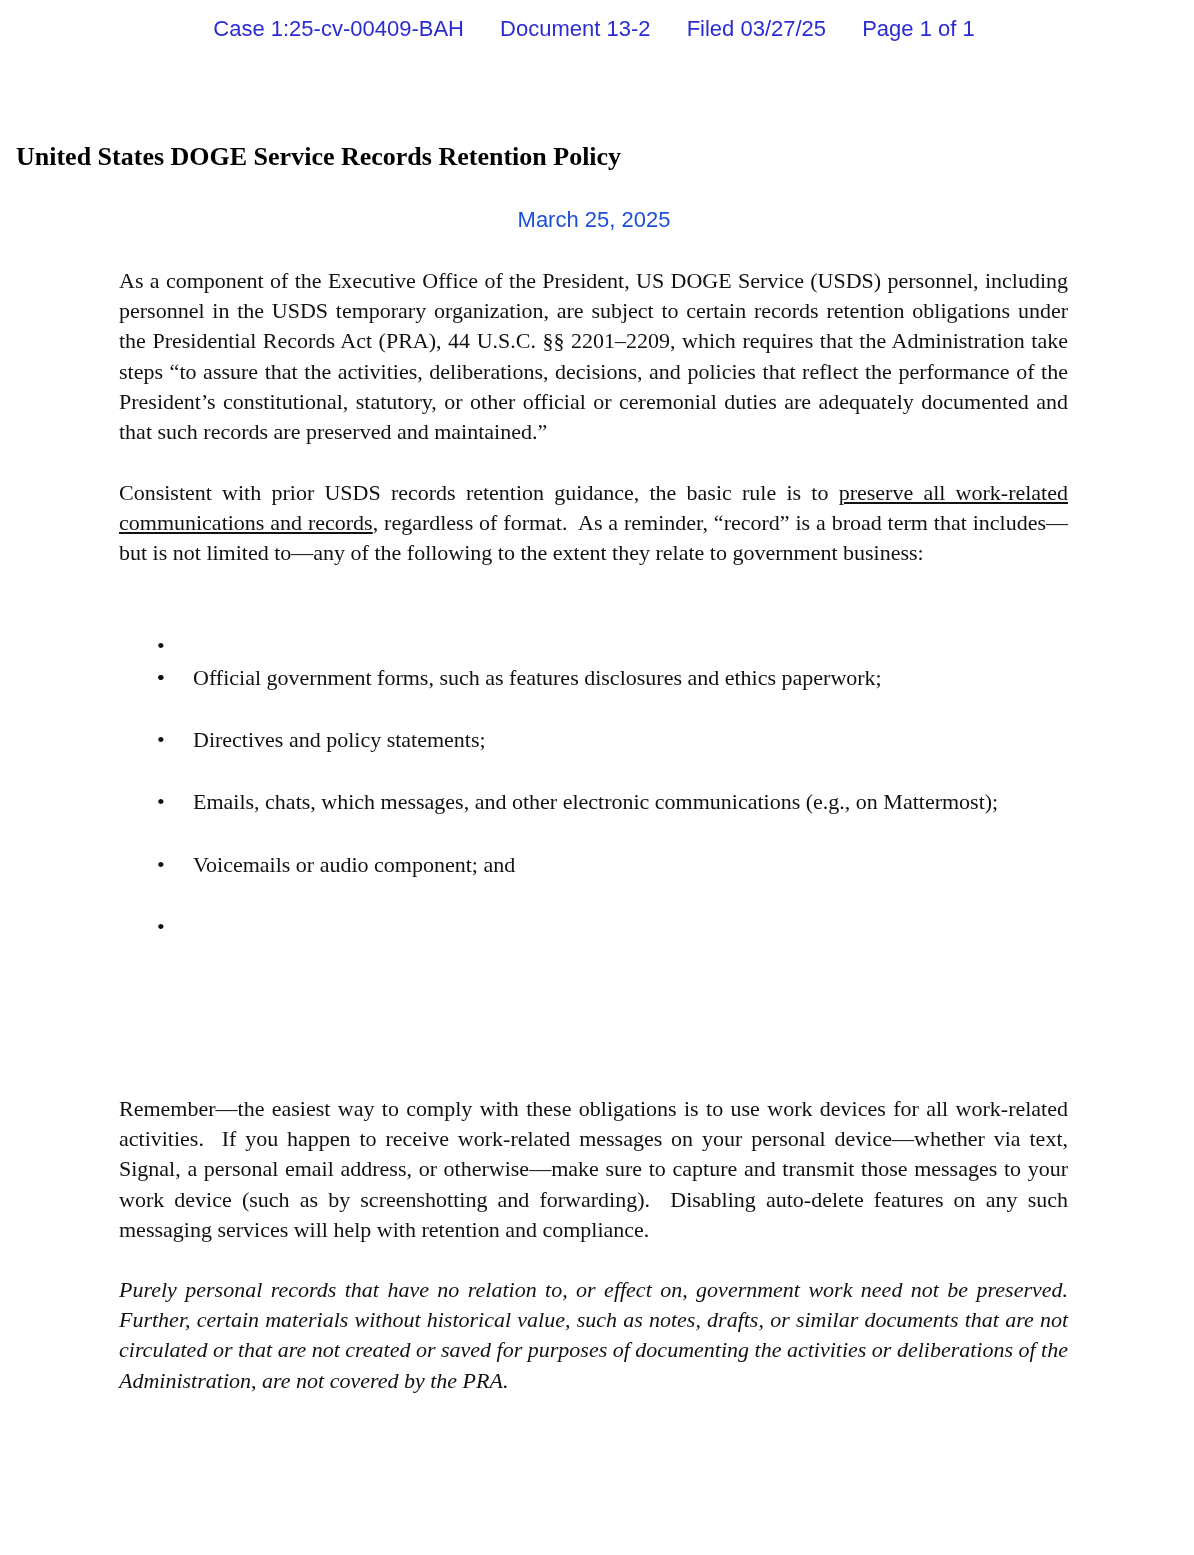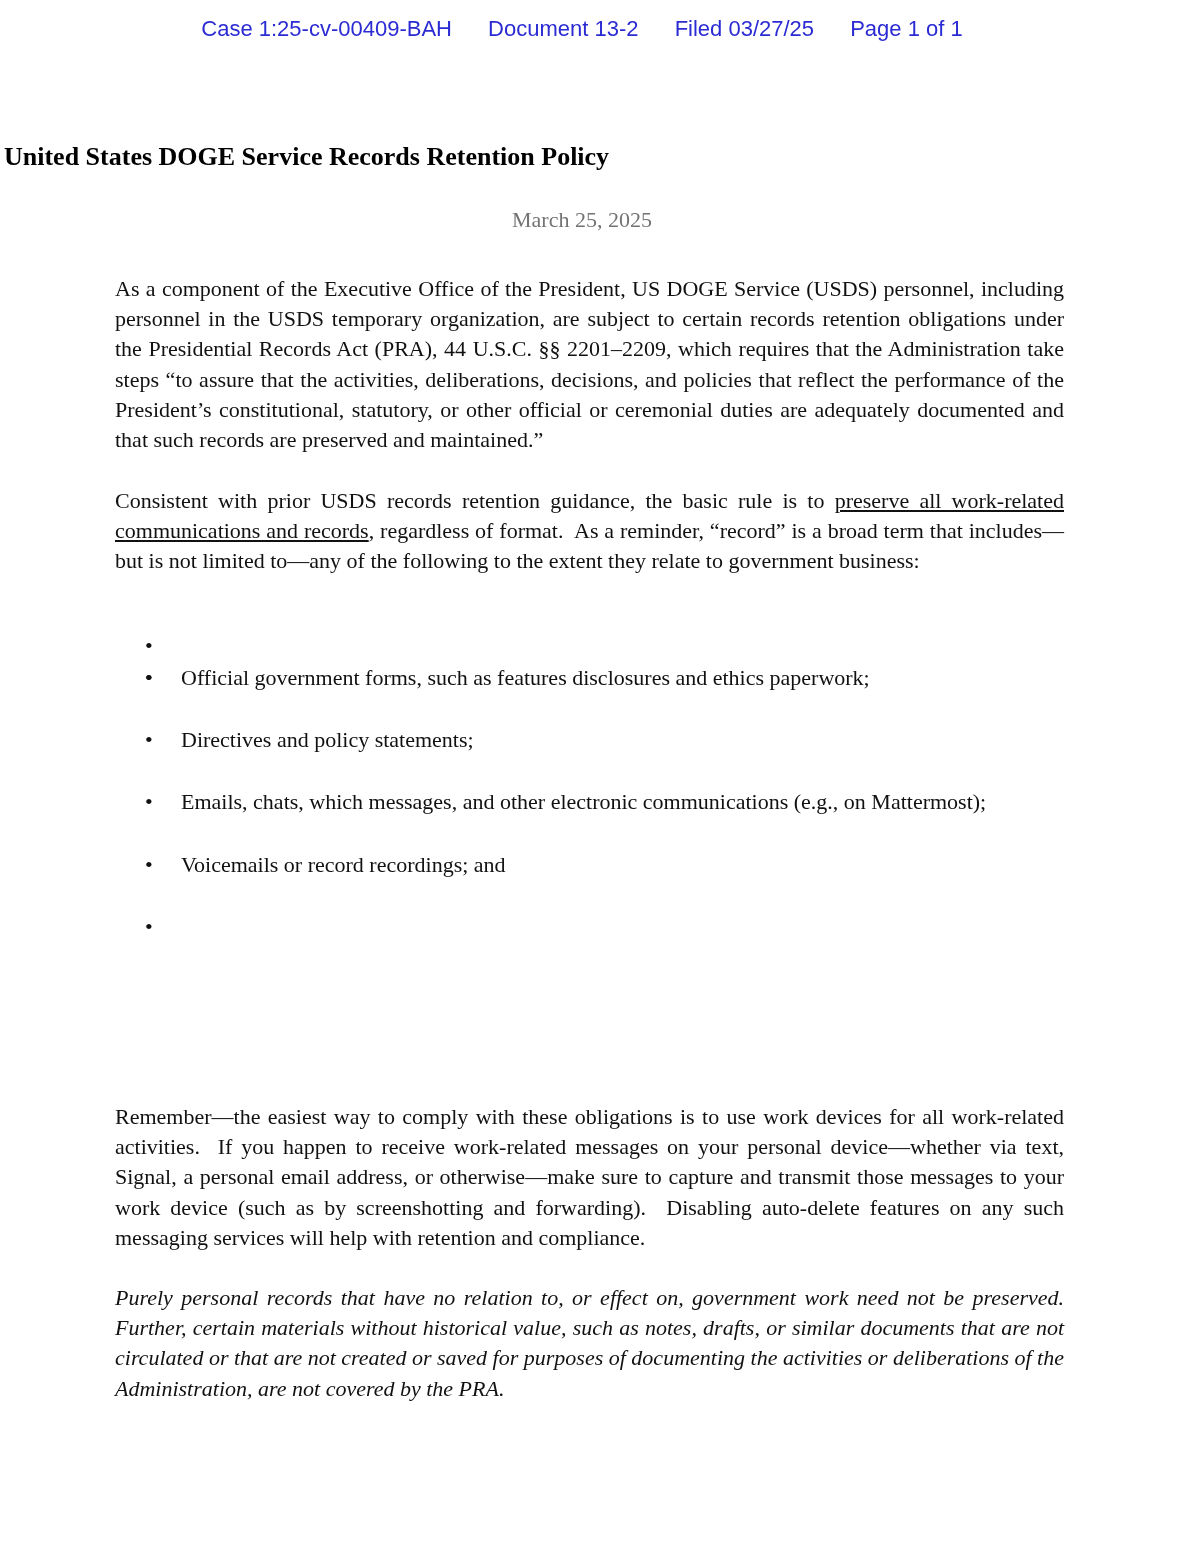--- a/index.html
+++ b/index.html
@@ -1,35 +1,35 @@
 <!DOCTYPE html>
 <html><head>
 <meta charset="utf-8">
 <style>
   html, body { margin: 0; padding: 0; background: #ffffff; }
   body { width: 1194px; height: 1555px; position: relative; overflow: hidden; }
-  .page { position: absolute; left: 4px; top: 0; width: 1104px; height: 1555px; background: #fff; }
+  .page { position: absolute; left: 16px; top: 0; width: 1104px; height: 1555px; background: #fff; }
   .case-header {
     position: absolute; top: 16px; left: 0; width: 1156px;
     text-align: center; font-family: "Liberation Sans", sans-serif;
     font-size: 22px; color: #2b2bd4; white-space: nowrap;
   }
   .case-header span { margin: 0 15px; }
   .title {
     position: absolute; top: 142px; left: 0; width: 1156px; 
     font-family: "Liberation Serif", serif; font-weight: bold; font-size: 26px; color: #000;
   }
   .date {
     position: absolute; top: 207px; left: 0; width: 1156px; text-align: center;
-    font-family: Liberation Serif, serif; font-size: 22px; color: #737373;
+    font-family: Liberation Sans, sans-serif; font-size: 22px; color: #1d4ed8;
   }
   .para {
     position: absolute; left: 103px; width: 949px;
     font-family: "Liberation Serif", serif; font-size: 22px; line-height: 30.2px;
-    color: #111; text-align: justify; margin: 8px;
+    color: #111; text-align: justify; margin: 0;
   }
   .p1 { top: 266px; }
   .p2 { top: 478px; }
   .p3 { top: 1094px; }
   .p4 { top: 1275px; font-style: italic; }
   .b { font-weight: normal; }
   .u { text-decoration: underline; }
   .bullets { position: absolute; left: 103px; top: 631px; width: 949px; margin: 0; padding: 0; list-style: none;
     font-family: "Liberation Serif", serif; font-size: 22px; line-height: 30.2px; color: #111; }
   .bullets li { position: relative; padding-left: 74px; text-align: justify; margin-bottom: 32px; }
@@ -53,20 +53,20 @@
   <p class="para p1">As a component of the Executive Office of the President, US DOGE Service (USDS) personnel, including personnel in the USDS temporary organization, are subject to certain records retention obligations under the Presidential Records Act (PRA), 44 U.S.C. §§ 2201–2209, which requires that the Administration take steps “to assure that the activities, deliberations, decisions, and policies that reflect the performance of the President’s constitutional, statutory, or other official or ceremonial duties are adequately documented and that such records are preserved and maintained.”</p>
 
   <p class="para p2"><span>Consistent with prior USDS records retention guidance, </span><span class="b">the basic rule is to </span><span class="b u">preserve all work-related communications and records</span><span class="b">, regardless of format.</span><span style="white-space:pre-wrap">  As a reminder, “record” is a broad term that includes—but is not limited to—any of the following to the extent they relate to government business:</span></p>
 
   <ul class="bullets">
     <li><span class="dot">•</span></li>
     <li><span class="dot">•</span></li>
     <li><span class="dot">•</span><span>Official government forms, such as features disclosures and ethics paperwork;</span></li>
     <li><span class="dot">•</span><span>Directives and policy statements;</span></li>
     <li><span class="dot">•</span><span>Emails, chats, which messages, and other electronic communications (e.g., on Mattermost);</span></li>
-    <li><span class="dot">•</span><span>Voicemails or record recordings; and</span></li>
+    <li><span class="dot">•</span><span>Voicemails or audio component; and</span></li>
     <li><span class="dot">•</span></li>
   </ul>
 
   <p class="para p3" style="white-space:pre-wrap">Remember—the easiest way to comply with these obligations is to use work devices for all work-related activities.  If you happen to receive work-related messages on your personal device—whether via text, Signal, a personal email address, or otherwise—make sure to capture and transmit those messages to your work device (such as by screenshotting and forwarding).  Disabling auto-delete features on any such messaging services will help with retention and compliance.</p>
   <p class="para p4" style="white-space:pre-wrap">Purely personal records that have no relation to, or effect on, government work need not be preserved.  Further, certain materials without historical value, such as notes, drafts, or similar documents that are not circulated or that are not created or saved for purposes of documenting the activities or deliberations of the Administration, are not covered by the PRA.</p>
 
 </div>
 
 </body></html>

